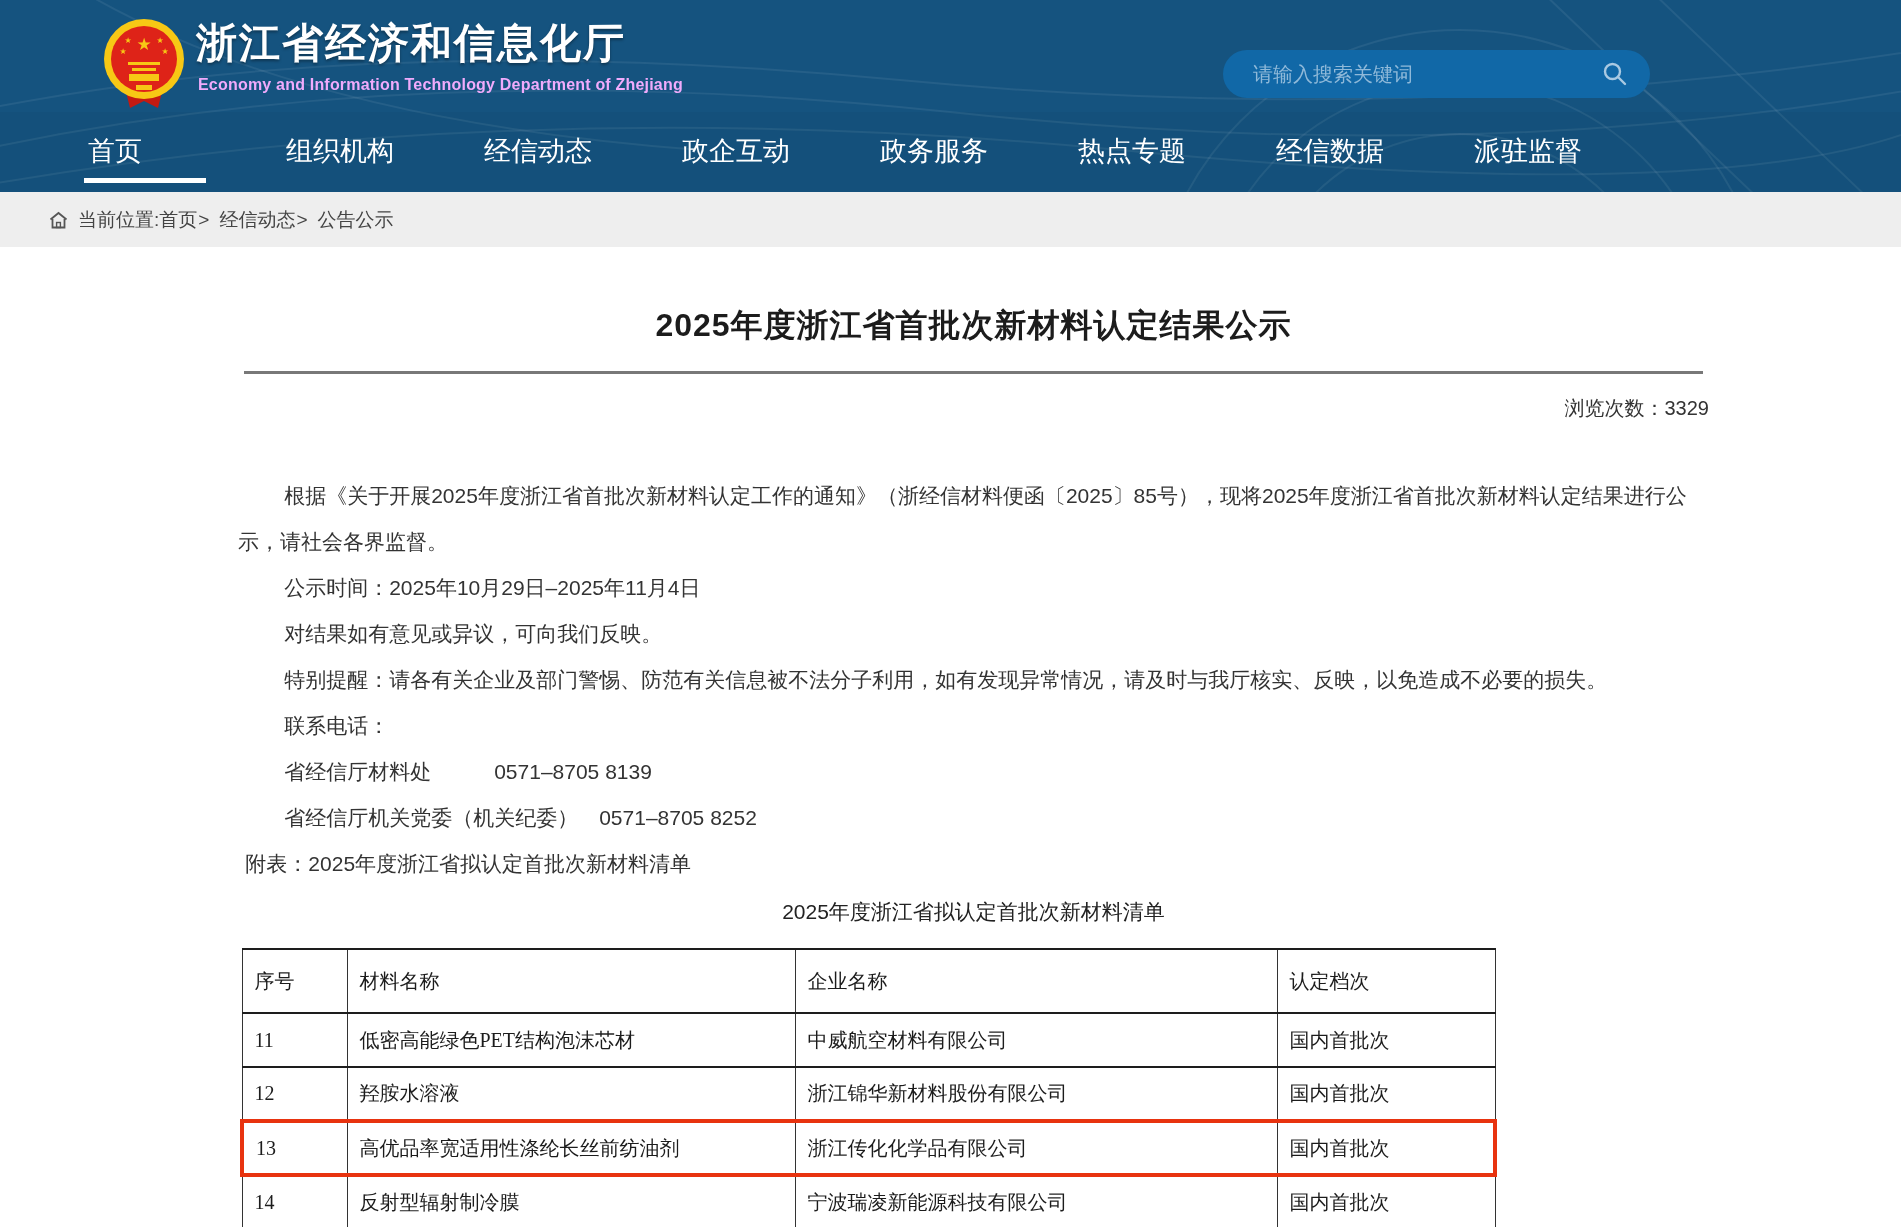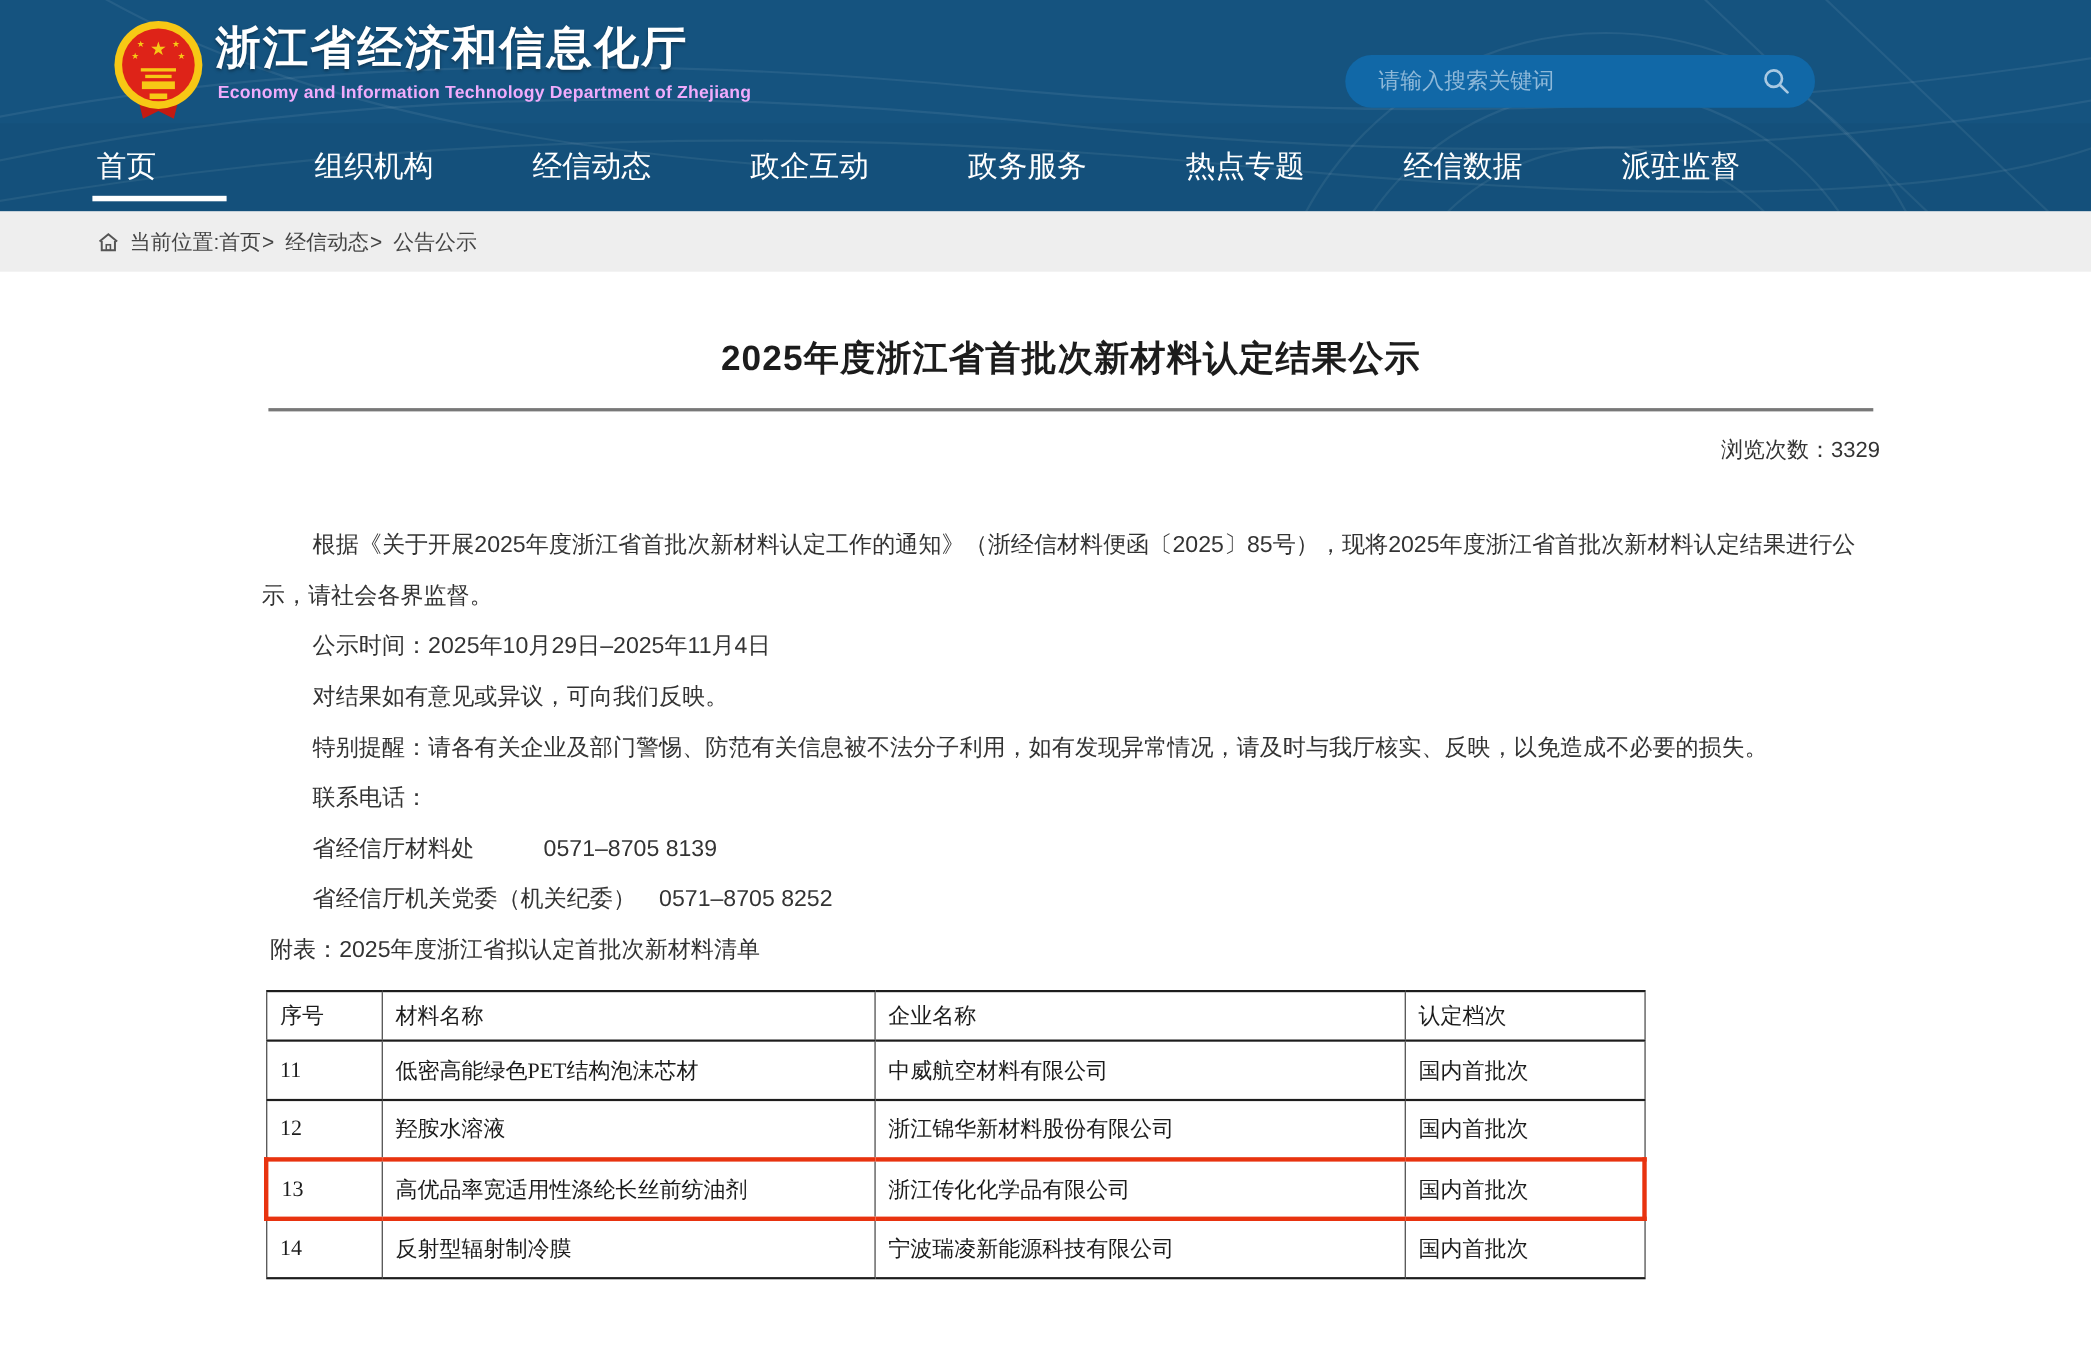--- a/index.html
+++ b/index.html
@@ -27,21 +27,21 @@
 
   .nav { position:absolute; left:0; top:112px; right:0; height:80px;
          display:flex; padding-left:88px; background:rgba(0,0,0,.03); }
   .nav-item { position:relative; width:198px; line-height:78px; color:#fff;
               font-size:27px; cursor:pointer; white-space:nowrap; }
   .nav-item.active::after { content:""; position:absolute; left:-4px; top:66px;
               width:122px; height:5px; background:var(--active-underline,#ffffff); }
 
   
   .breadcrumb { height:55px; background:var(--breadcrumb-bg,#eeeeee);
-                display:flex; align-items:center; padding-left:88px;
+                display:flex; align-items:center; padding-left:48px;
                 font-size:19px; color:#444; }
   .home-icon { margin-right:9px; flex:0 0 auto; }
   .crumb { color:#444; text-decoration:none; cursor:pointer; }
   .crumb-sep { margin:0 10px 0 1px; }
 
   
   .article { margin:0 192px 0 238px; color:#333; }
   .article h1 { text-align:center; margin-top:57px; font-size:32px;
                 font-weight:bold; color:#1c1c1c; letter-spacing:1px; }
   .divider { border-top:3px solid #787878; margin:23px 6px 0 6px; }
@@ -54,21 +54,21 @@
   .table-caption { text-align:center; font-size:21px; color:#222;
                    line-height:46px; margin-top:2px; }
 
   .materials-table { border-collapse:collapse; table-layout:fixed;
                      width:1253px; margin:13px 0 0 2px;
                      font-family:"Liberation Serif","DejaVu Serif",serif;
                      font-size:20px; color:#1c1c1c; }
   .materials-table th, .materials-table td {
       border:1px solid #333; border-top:2px solid #1d1d1d; border-bottom:2px solid #1d1d1d;
       text-align:left; vertical-align:middle; padding:0 12px; overflow:hidden; white-space:nowrap; }
-  .materials-table th { height:45px; font-weight:normal; }
+  .materials-table th { height:64px; font-weight:normal; }
   .materials-table td { height:54px; }
   .materials-table tr.hl td { border-top:4px solid var(--highlight-red,#e8330f);
                               border-bottom:4px solid var(--highlight-red,#e8330f); }
   .materials-table tr.hl td:first-child { border-left:4px solid var(--highlight-red,#e8330f); }
   .materials-table tr.hl td:last-child  { border-right:4px solid var(--highlight-red,#e8330f); }
 </style>
 </head>
 <body>
 
 <div class="page">
@@ -151,20 +151,21 @@
       <p class="para">根据《关于开展2025年度浙江省首批次新材料认定工作的通知》（浙经信材料便函〔2025〕85号），现将2025年度浙江省首批次新材料认定结果进行公示，请社会各界监督。</p>
         <p class="para">公示时间：2025年10月29日–2025年11月4日</p>
         <p class="para">对结果如有意见或异议，可向我们反映。</p>
         <p class="para">特别提醒：请各有关企业及部门警惕、防范有关信息被不法分子利用，如有发现异常情况，请及时与我厅核实、反映，以免造成不必要的损失。</p>
         <p class="para">联系电话：</p>
         <p class="para">省经信厅材料处　　　0571–8705 8139</p>
         <p class="para">省经信厅机关党委（机关纪委）　0571–8705 8252</p>
         <p class="para small-indent">附表：2025年度浙江省拟认定首批次新材料清单</p>
     </div>
 
+    <div class="table-caption">2025年度浙江省拟认定首批次新材料清单</div>
 
     <table class="materials-table">
       <colgroup>
         <col style="width:105px">
           <col style="width:448px">
           <col style="width:482px">
           <col style="width:218px">
       </colgroup>
       <thead>
         <tr>

